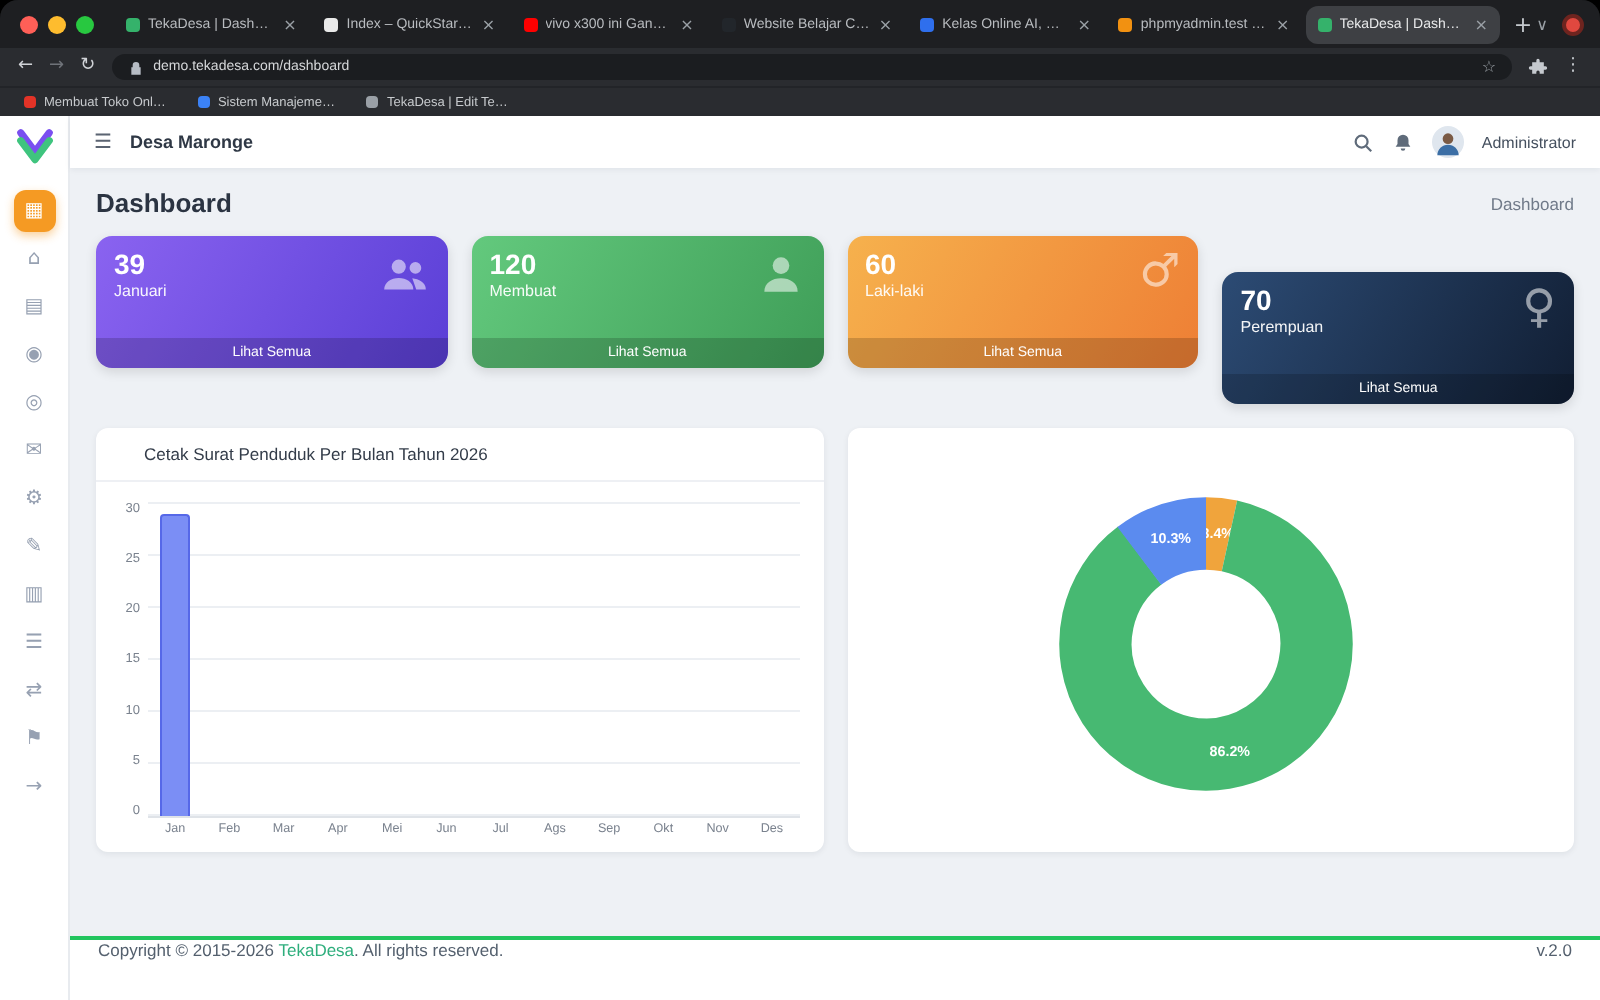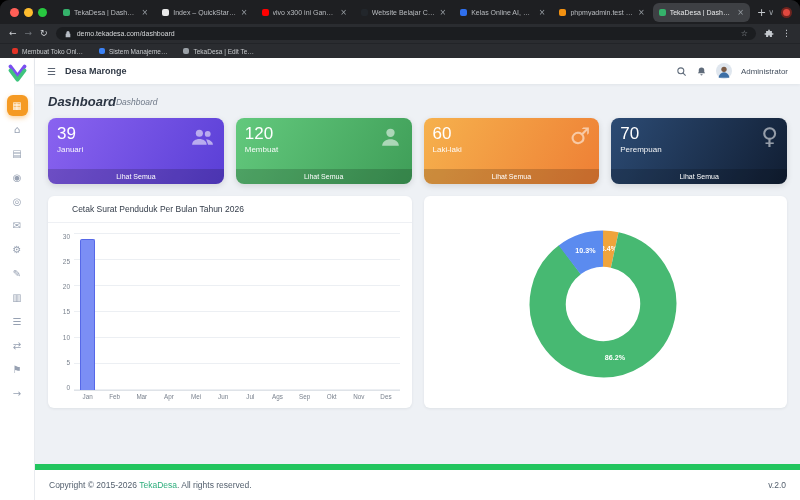--- a/index.html
+++ b/index.html
@@ -42,27 +42,27 @@
   .side-icon.active{color:#fff;box-shadow:0 2px 5px rgba(245,154,35,.45);}
   .main{flex:1;display:flex;flex-direction:column;min-width:0;}
   .appbar{height:26px;background:#fff;display:flex;align-items:center;gap:9px;padding:0 12px;flex-shrink:0;
     box-shadow:0 1px 3px rgba(20,30,50,.06);position:relative;z-index:2;}
   .burger{font-size:10px;color:#5b6472;cursor:pointer;}
   .sitename{font-size:9px;font-weight:bold;color:#2f3845;}
   .appbar-right{margin-left:auto;display:flex;align-items:center;gap:9px;}
   .hicon{display:flex;align-items:center;cursor:pointer;}
   .adminname{font-size:8px;color:#45505f;}
   .content{flex:1;padding:9px 13px 0;overflow:hidden;}
-  .pagehead{display:flex;align-items:center;justify-content:flex-start;margin:1px 0 9px;font-style:italic;}
+  .pagehead{display:flex;align-items:center;justify-content:space-between;margin:1px 0 9px;}
   .pagetitle{font-size:13px;font-weight:bold;color:#2b3442;}
   .crumb{font-size:8.5px;color:#707a89;}
   .statrow{display:grid;grid-template-columns:repeat(4,1fr);gap:12px;}
   .stat-card{height:66px;border-radius:8px;position:relative;color:#fff;padding:7px 9px;overflow:hidden;
     box-shadow:0 2px 6px rgba(0,0,0,.12);box-sizing:border-box;}
-  .stat-value{font-size:17px;font-weight:normal;line-height:1.1;}
+  .stat-value{font-size:14px;font-weight:bold;line-height:1.1;}
   .stat-label{font-size:8px;margin-top:1px;opacity:.95;}
   .stat-icon{position:absolute;top:7px;right:9px;opacity:.55;color:#fff;}
   .stat-icon .glyph{font-size:23px;line-height:1;}
   .stat-footer{position:absolute;left:0;right:0;bottom:0;height:15px;background:rgba(0,0,0,.17);
     font-size:7px;text-align:center;line-height:15px;cursor:pointer;}
   .chartsrow{display:grid;grid-template-columns:1fr 1fr;gap:12px;margin-top:12px;}
   .chart-card{background:#fff;border-radius:6px;box-shadow:0 1px 3px rgba(16,24,40,.07);height:212px;
     display:flex;flex-direction:column;overflow:hidden;}
   .chart-title{padding:8px 24px;font-size:8.5px;font-weight:normal;color:#333c49;border-bottom:1px solid #eef0f4;flex-shrink:0;}
   .chart-body{flex:1;display:flex;padding:10px 12px 6px 8px;min-height:0;}
@@ -72,22 +72,22 @@
   .plot{flex:1;display:flex;align-items:flex-end;border-bottom:1px solid #dfe3e8;border-top:1px solid #eceff3;
     background-image:linear-gradient(to top,#eceff3 1px,transparent 1px);background-size:100% calc(100%/6);}
   .bar-slot{flex:1;display:flex;justify-content:center;align-items:flex-end;height:100%;}
   .bar{width:55%;border:1px solid;border-bottom:none;border-radius:2px 2px 0 0;box-sizing:border-box;}
   .x-axis{height:11px;display:flex;font-size:6.3px;color:#7a828e;align-items:center;}
   .x-axis span{flex:1;text-align:center;}
   .donut-body{align-items:center;justify-content:center;}
   .donut{width:162px;height:162px;}
   .donut-label{fill:#fff;font-size:7.5px;font-weight:bold;text-anchor:middle;dominant-baseline:middle;
     font-family:"Liberation Sans","DejaVu Sans",sans-serif;}
-  .footer{height:30px;background:#fff;display:flex;align-items:center;padding:0 14px;font-size:8.5px;
-    color:#54606e;flex-shrink:0;border-top:6px solid #22c55e;gap:34px;}
+  .footer{height:30px;background:#fff;display:flex;align-items:flex-start;padding:0 14px;font-size:8.5px;
+    color:#54606e;flex-shrink:0;border-top:2px solid #22c55e;gap:34px;}
   .version{margin-left:auto;}
 </style>
 </head>
 <body>
 
 <div class="window">
 
   <div class="tabstrip">
     <div class="traffic">
       <span class="light" style="background: rgb(255, 95, 87);"></span>
@@ -249,21 +249,21 @@
                   <path d="M4 20c0-4.2 3.8-6.4 8-6.4s8 2.2 8 6.4z"></path>
                 </svg></div>
               <div class="stat-footer">Lihat Semua</div>
             </div>
             <div class="stat-card" style="background: linear-gradient(120deg, rgb(246, 177, 77), rgb(238, 127, 53));">
               <div class="stat-value">60</div>
               <div class="stat-label">Laki-laki</div>
               <div class="stat-icon"><span class="glyph glyphfont">♂</span></div>
               <div class="stat-footer">Lihat Semua</div>
             </div>
-            <div class="stat-card" style="background: linear-gradient(120deg, rgb(44, 75, 116), rgb(17, 30, 51));">
+            <div class="stat-card" style="background: linear-gradient(120deg, rgb(44, 75, 116), rgb(17, 30, 51)); margin-top: 18px;">
               <div class="stat-value">70</div>
               <div class="stat-label">Perempuan</div>
               <div class="stat-icon"><span class="glyph glyphfont">♀</span></div>
               <div class="stat-footer">Lihat Semua</div>
             </div>
           </div>
 
         <div class="chartsrow">
           <div class="chart-card">
             <div class="chart-title">Cetak Surat Penduduk Per Bulan Tahun 2026</div>

